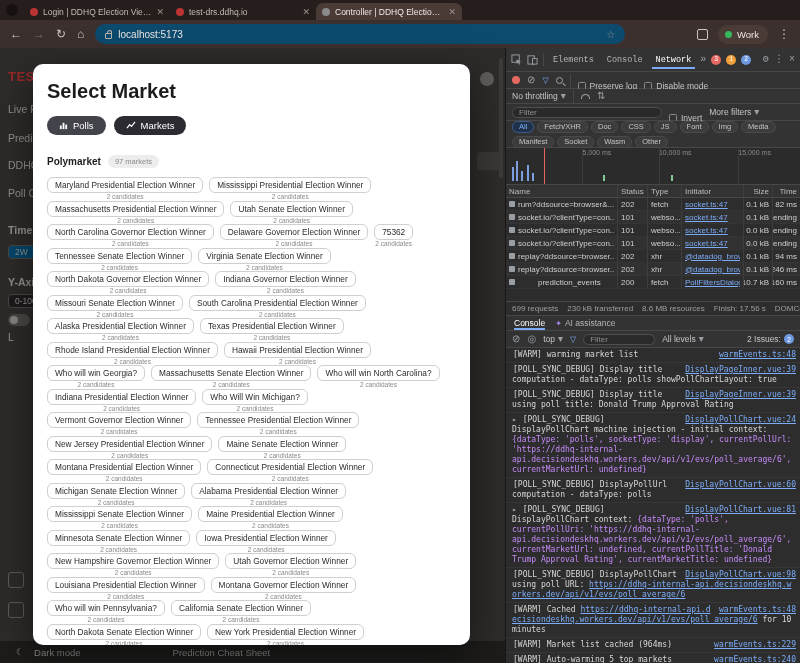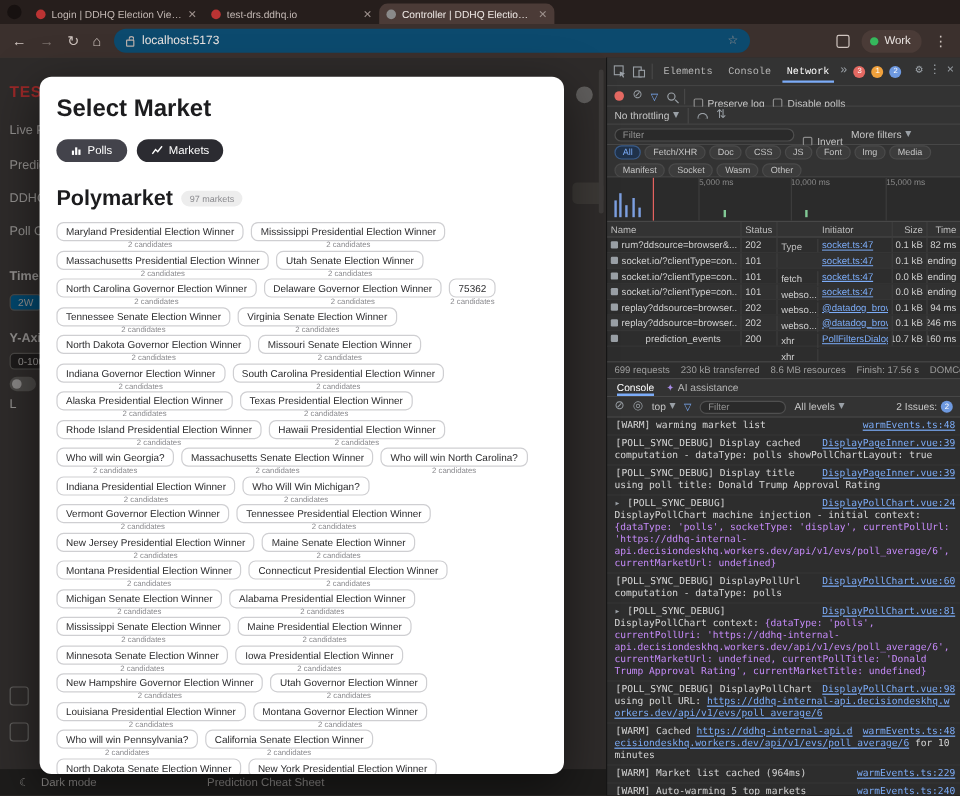--- a/index.html
+++ b/index.html
@@ -46,21 +46,21 @@
   .overlay { position:absolute; inset:0; background:rgba(0,0,0,.32); }
 
   
   .modal { position:absolute; left:33px; top:64px; width:437px; height:581px; background:#fff; border-radius:10px; box-shadow:0 12px 40px rgba(0,0,0,.5); padding:16px 14px 0 14px; overflow:hidden; z-index:5; }
   .m-title { font-size:20px; font-weight:bold; color:#1c1c1e; }
   .m-pills { display:flex; gap:8px; margin-top:13px; }
   .pill { display:flex; align-items:center; gap:5px; background:#43434b; color:#fff; border:none; border-radius:999px; padding:4px 12px; font-size:9.5px; font-family:inherit; }
   .pill.selected { background:#2b2b31;text-align:center; }
   .pill svg { display:block; }
   .m-sec { display:flex; align-items:center; gap:7px; margin-top:20px; }
-  .m-sec-title { font-size:18px; font-weight:bold; color:#1c1c1e; }
+  .m-sec-title { font-size:10px; font-weight:bold; color:#1c1c1e; }
   .m-badge { background:#ededed; color:#8a8a8e; font-size:7.5px; border-radius:999px; padding:2px 7px; }
   .markets-grid { display:flex; flex-wrap:wrap; column-gap:6px; margin-top:9px; align-content:flex-start; }
   .market-item { display:flex; flex-direction:column; align-items:center; height:23.5px; }
   .market-btn { font-family:inherit; background:#fff; border:1px solid #cfcfd2; border-radius:6px; padding:2px 7px; font-size:8.3px; color:#2c2c2e; white-space:nowrap; line-height:1.25; }
   .market-cap { font-size:6.5px; color:#8a8a8e; margin-top:1px; line-height:1; }
 
   
   .devtools { position:absolute; top:48px; left:505px; right:0; bottom:0; background:#2d2d2d; border-left:1px solid #161616; display:flex; flex-direction:column; color:#c5c5c5; font-size:8.5px; }
   .dt-row { display:flex; align-items:center; flex:none; }
   .dt-tabbar { height:24px; background:#333; border-bottom:1px solid #474747; gap:5px; padding:0 5px;font-family:Liberation Mono, monospace; }
@@ -95,21 +95,21 @@
   .dt-timeline { height:37px; background:#2b2b2b; border-bottom:1px solid #474747; position:relative; overflow:hidden; }
   .tl-label { position:absolute; top:1px; font-size:7px; color:#8a8a8a; }
   .tl-label:nth-child(1){ left:26%; } .tl-label:nth-child(2){ left:52%; } .tl-label:nth-child(3){ left:79%; }
   .tl-grid { position:absolute; top:0; bottom:0; width:1px; background:#3c3c3c; }
   .tl-bar { position:absolute; bottom:3px; width:2px; background:#7c9fe0; }
   .tl-red { position:absolute; top:0; bottom:0; width:1px; background:#e4625f; left:13%; }
   .tl-g { background:#81c995; }
 
   .dt-thead { height:13px; background:#333; border-bottom:1px solid #474747; font-size:8px; color:#bdbdbd; }
   .cell { padding:0 3px; overflow:hidden; white-space:nowrap; border-right:1px solid #3e3e3e; height:100%; display:flex; align-items:center; }
-  .c-name{ width:112px; } .c-status{ width:30px; } .c-type{ width:34px;margin-top:28px; } .c-init{ width:62px; } .c-size{ width:29px; justify-content:flex-end; } .c-time{ width:27px; justify-content:flex-end; border-right:none; }
+  .c-name{ width:112px; } .c-status{ width:30px; } .c-type{ width:34px; } .c-init{ width:62px; } .c-size{ width:29px; justify-content:flex-end; } .c-time{ width:27px; justify-content:flex-end; border-right:none; }
   .dt-tbody { flex:none; }
   .net-row { display:flex; height:13px; font-size:8px; color:#cfcfcf; border-bottom:1px solid #353535; }
   .net-row:nth-child(even){ background:#313131; }
   .req-ic { width:6px; height:6px; background:#9aa0a6; border-radius:1px; margin-right:3px; flex:none; }
   .c-init a, .initlink { color:#7cacf8; text-decoration:underline; overflow:hidden; white-space:nowrap; }
 
   .dt-fill { height:12px; flex:none; }
   .dt-summary { height:14px; border-top:1px solid #474747; background:#2d2d2d; gap:9px; padding:0 6px; font-size:8px; color:#9e9e9e; white-space:nowrap; overflow:hidden; }
 
   .dt-ctabs { height:16px; background:#333; border-top:1px solid #474747; border-bottom:1px solid #474747; gap:10px; padding:0 8px; }
@@ -229,21 +229,21 @@
       <span class="ic">⊘</span>
       <span class="funnel">▽</span>
       <span class="mag"></span>
       <div class="vdiv"></div>
       <label class="cb-lab">
           <span class="cb"></span>
           <span>Preserve log</span>
         </label>
       <label class="cb-lab">
           <span class="cb"></span>
-          <span>Disable polls</span>
+          <span>Disable mode</span>
         </label>
     </div>
 
     <div class="dt-row dt-throttle">
       <span class="ddown">
           <span>No throttling</span>
           <span class="ic">▾</span>
         </span>
       <div class="vdiv"></div>
       <span class="wifi"></span>
@@ -446,21 +446,21 @@
         <a class="msg-link">warmEvents.ts:48</a>
         <span class="twisty"></span>
         <span>[WARM] warming market list</span>
         <span class="obj"></span>
         <a class="msg-url"></a>
         <span></span>
       </div>
         <div class="msg">
         <a class="msg-link">DisplayPageInner.vue:39</a>
         <span class="twisty"></span>
-        <span>[POLL_SYNC_DEBUG] Display cached computation - dataType: polls showPollChartLayout: true</span>
+        <span>[POLL_SYNC_DEBUG] Display title computation - dataType: polls showPollChartLayout: true</span>
         <span class="obj"></span>
         <a class="msg-url"></a>
         <span></span>
       </div>
         <div class="msg">
         <a class="msg-link">DisplayPageInner.vue:39</a>
         <span class="twisty"></span>
         <span>[POLL_SYNC_DEBUG] Display title using poll title: Donald Trump Approval Rating</span>
         <span class="obj"></span>
         <a class="msg-url"></a>
@@ -583,28 +583,28 @@
       </div>
         <div class="market-item">
         <button class="market-btn">Virginia Senate Election Winner</button>
         <div class="market-cap">2 candidates</div>
       </div>
         <div class="market-item">
         <button class="market-btn">North Dakota Governor Election Winner</button>
         <div class="market-cap">2 candidates</div>
       </div>
         <div class="market-item">
+        <button class="market-btn">Indiana Governor Election Winner</button>
+        <div class="market-cap">2 candidates</div>
+      </div>
+        <div class="market-item">
         <button class="market-btn">Missouri Senate Election Winner</button>
         <div class="market-cap">2 candidates</div>
       </div>
         <div class="market-item">
-        <button class="market-btn">Indiana Governor Election Winner</button>
-        <div class="market-cap">2 candidates</div>
-      </div>
-        <div class="market-item">
         <button class="market-btn">South Carolina Presidential Election Winner</button>
         <div class="market-cap">2 candidates</div>
       </div>
         <div class="market-item">
         <button class="market-btn">Alaska Presidential Election Winner</button>
         <div class="market-cap">2 candidates</div>
       </div>
         <div class="market-item">
         <button class="market-btn">Texas Presidential Election Winner</button>
         <div class="market-cap">2 candidates</div>

